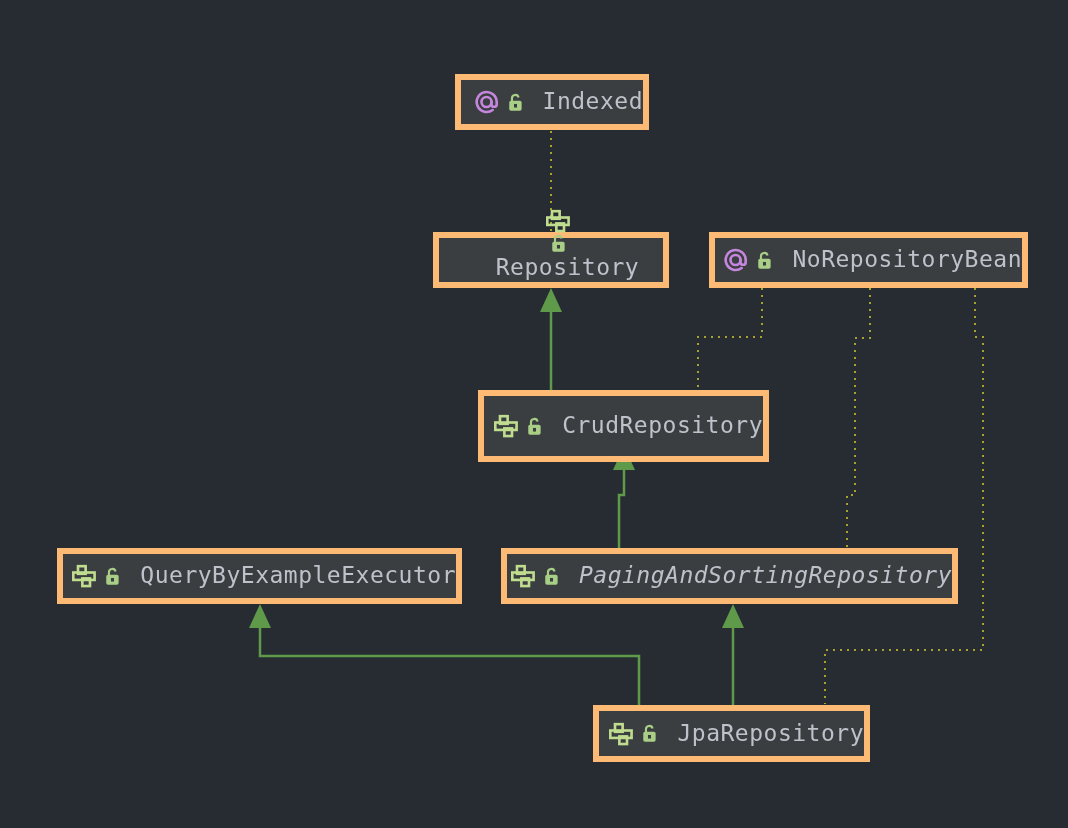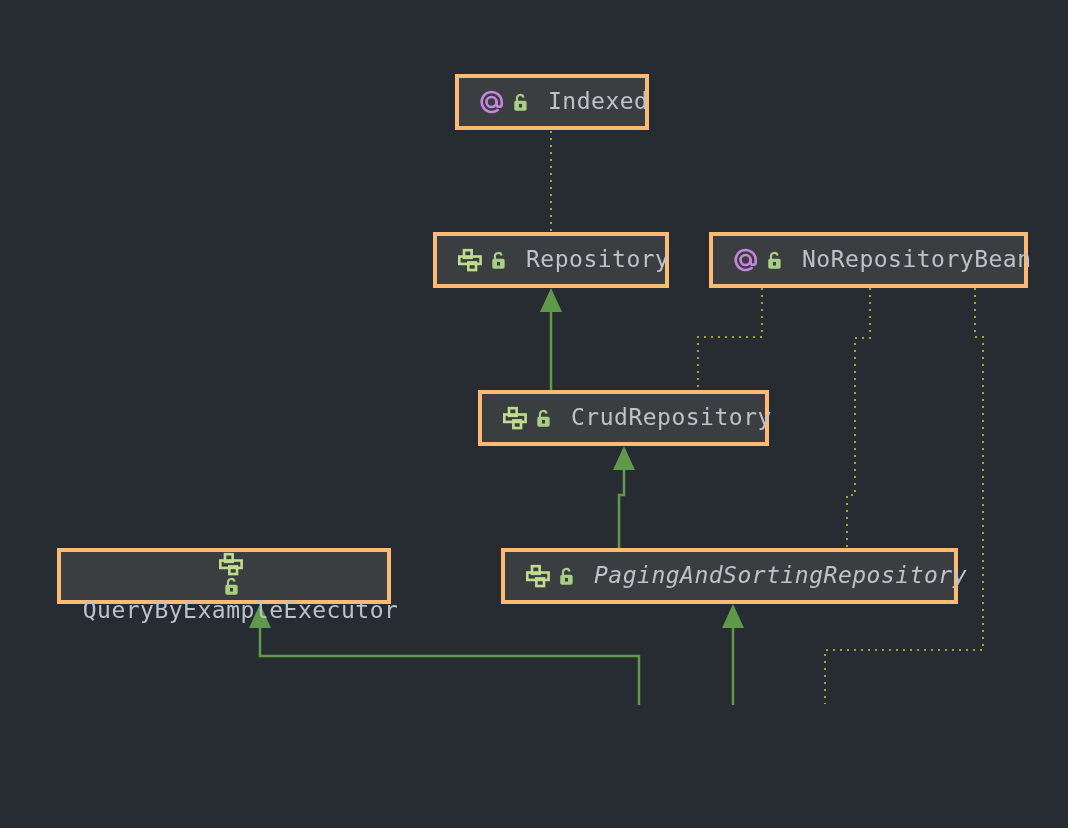--- a/index.html
+++ b/index.html
@@ -20,25 +20,26 @@
     left: 0;
     top: 0;
     width: 1068px;
     height: 828px;
     pointer-events: none;
   }
   .node {
     position: absolute;
     box-sizing: border-box;
     background: #3b3e41;
-    border: 4px solid #fdba74;
+    border: 6px solid #fdba74;
     display: flex;
     align-items: center;
     padding-left: 21px;
     cursor: default;
+    justify-content: flex-end;
   }
   .node .icon {
     display: inline-flex;
     align-items: center;
     justify-content: center;
     flex: none;
   }
   .node .type-icon { width: 24px; height: 24px; margin-right: 8px; }
   .node .lock { width: 18px; height: 21px; margin-right: 6px; }
   .node .label {
@@ -89,21 +90,21 @@
     <span class="icon lock">
       <svg width="18" height="21" viewBox="0 0 16 18">
         <path d="M4.4,7.6 V5.4 a3,3 0 0 1 5.9,-0.9" fill="none" stroke="#a9cf87" stroke-width="1.9"></path>
         <rect x="2" y="7.4" width="11" height="9" rx="1.6" fill="#a9cf87"></rect>
         <rect x="6.2" y="10.3" width="2.7" height="3.2" fill="#3b3e41"></rect>
       </svg>
     </span>
     <span class="label">Indexed</span>
   </div>
 
-  <div class="node" style="left:433px; top:232px; width:236px; height:56px;">
+  <div class="node" style="left:433px; top:232px; width:236px; height:56px;flex-direction:column;">
     <span class="icon type-icon">
       <svg width="24" height="24" viewBox="0 0 22 22">
         <rect x="5.5" y="2" width="7" height="7" fill="none" stroke="#c0dc8f" stroke-width="2.4"></rect>
         <rect x="1.2" y="7.8" width="19.5" height="6.8" fill="none" stroke="#c0dc8f" stroke-width="2.4"></rect>
         <rect x="9.5" y="13.2" width="7" height="7" fill="none" stroke="#c0dc8f" stroke-width="2.4"></rect>
       </svg>
     </span>
     <span class="icon lock">
       <svg width="18" height="21" viewBox="0 0 16 18">
         <path d="M4.4,7.6 V5.4 a3,3 0 0 1 5.9,-0.9" fill="none" stroke="#a9cf87" stroke-width="1.9"></path>
@@ -124,39 +125,39 @@
     <span class="icon lock">
       <svg width="18" height="21" viewBox="0 0 16 18">
         <path d="M4.4,7.6 V5.4 a3,3 0 0 1 5.9,-0.9" fill="none" stroke="#a9cf87" stroke-width="1.9"></path>
         <rect x="2" y="7.4" width="11" height="9" rx="1.6" fill="#a9cf87"></rect>
         <rect x="6.2" y="10.3" width="2.7" height="3.2" fill="#3b3e41"></rect>
       </svg>
     </span>
     <span class="label">NoRepositoryBean</span>
   </div>
 
-  <div class="node" style="left:478px; top:390px; width:291px; height:56px;">
+  <div class="node" style="left:478px; top:390px; width:291px; height:72px;">
     <span class="icon type-icon">
       <svg width="24" height="24" viewBox="0 0 22 22">
         <rect x="5.5" y="2" width="7" height="7" fill="none" stroke="#c0dc8f" stroke-width="2.4"></rect>
         <rect x="1.2" y="7.8" width="19.5" height="6.8" fill="none" stroke="#c0dc8f" stroke-width="2.4"></rect>
         <rect x="9.5" y="13.2" width="7" height="7" fill="none" stroke="#c0dc8f" stroke-width="2.4"></rect>
       </svg>
     </span>
     <span class="icon lock">
       <svg width="18" height="21" viewBox="0 0 16 18">
         <path d="M4.4,7.6 V5.4 a3,3 0 0 1 5.9,-0.9" fill="none" stroke="#a9cf87" stroke-width="1.9"></path>
         <rect x="2" y="7.4" width="11" height="9" rx="1.6" fill="#a9cf87"></rect>
         <rect x="6.2" y="10.3" width="2.7" height="3.2" fill="#3b3e41"></rect>
       </svg>
     </span>
     <span class="label">CrudRepository</span>
   </div>
 
-  <div class="node" style="left:57px; top:548px; width:334px; height:56px;flex-direction:column;">
+  <div class="node" style="left:57px; top:548px; width:405px; height:56px;">
     <span class="icon type-icon">
       <svg width="24" height="24" viewBox="0 0 22 22">
         <rect x="5.5" y="2" width="7" height="7" fill="none" stroke="#c0dc8f" stroke-width="2.4"></rect>
         <rect x="1.2" y="7.8" width="19.5" height="6.8" fill="none" stroke="#c0dc8f" stroke-width="2.4"></rect>
         <rect x="9.5" y="13.2" width="7" height="7" fill="none" stroke="#c0dc8f" stroke-width="2.4"></rect>
       </svg>
     </span>
     <span class="icon lock">
       <svg width="18" height="21" viewBox="0 0 16 18">
         <path d="M4.4,7.6 V5.4 a3,3 0 0 1 5.9,-0.9" fill="none" stroke="#a9cf87" stroke-width="1.9"></path>
@@ -178,14 +179,31 @@
     <span class="icon lock">
       <svg width="18" height="21" viewBox="0 0 16 18">
         <path d="M4.4,7.6 V5.4 a3,3 0 0 1 5.9,-0.9" fill="none" stroke="#a9cf87" stroke-width="1.9"></path>
         <rect x="2" y="7.4" width="11" height="9" rx="1.6" fill="#a9cf87"></rect>
         <rect x="6.2" y="10.3" width="2.7" height="3.2" fill="#3b3e41"></rect>
       </svg>
     </span>
     <span class="label">PagingAndSortingRepository</span>
   </div>
 
+  <div class="node" style="left:593px; top:705px; width:277px; height:57px;">
+    <span class="icon type-icon">
+      <svg width="24" height="24" viewBox="0 0 22 22">
+        <rect x="5.5" y="2" width="7" height="7" fill="none" stroke="#c0dc8f" stroke-width="2.4"></rect>
+        <rect x="1.2" y="7.8" width="19.5" height="6.8" fill="none" stroke="#c0dc8f" stroke-width="2.4"></rect>
+        <rect x="9.5" y="13.2" width="7" height="7" fill="none" stroke="#c0dc8f" stroke-width="2.4"></rect>
+      </svg>
+    </span>
+    <span class="icon lock">
+      <svg width="18" height="21" viewBox="0 0 16 18">
+        <path d="M4.4,7.6 V5.4 a3,3 0 0 1 5.9,-0.9" fill="none" stroke="#a9cf87" stroke-width="1.9"></path>
+        <rect x="2" y="7.4" width="11" height="9" rx="1.6" fill="#a9cf87"></rect>
+        <rect x="6.2" y="10.3" width="2.7" height="3.2" fill="#3b3e41"></rect>
+      </svg>
+    </span>
+    <span class="label">JpaRepository</span>
+  </div>
 
 </div>
 
 </body></html>

